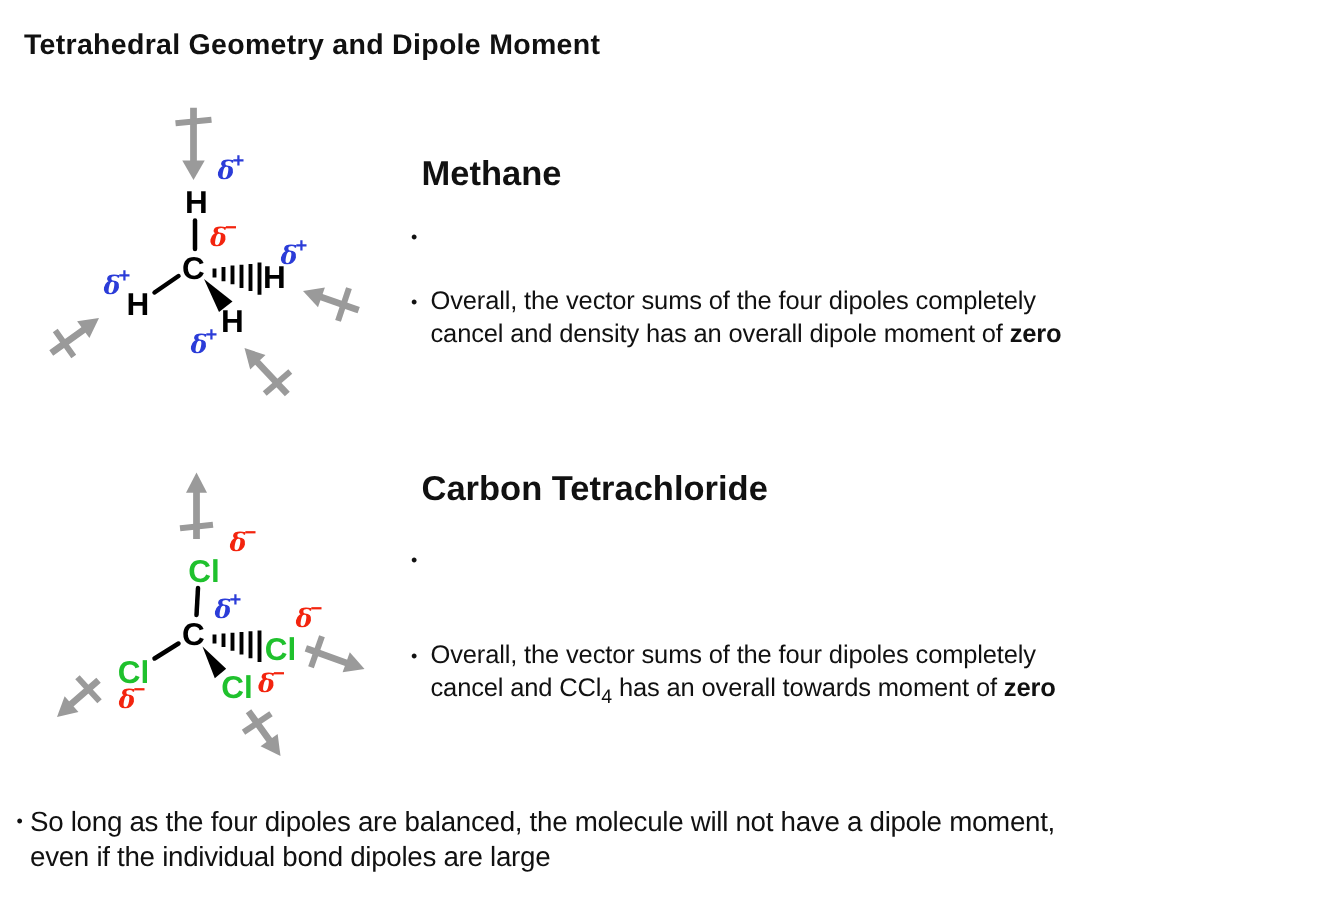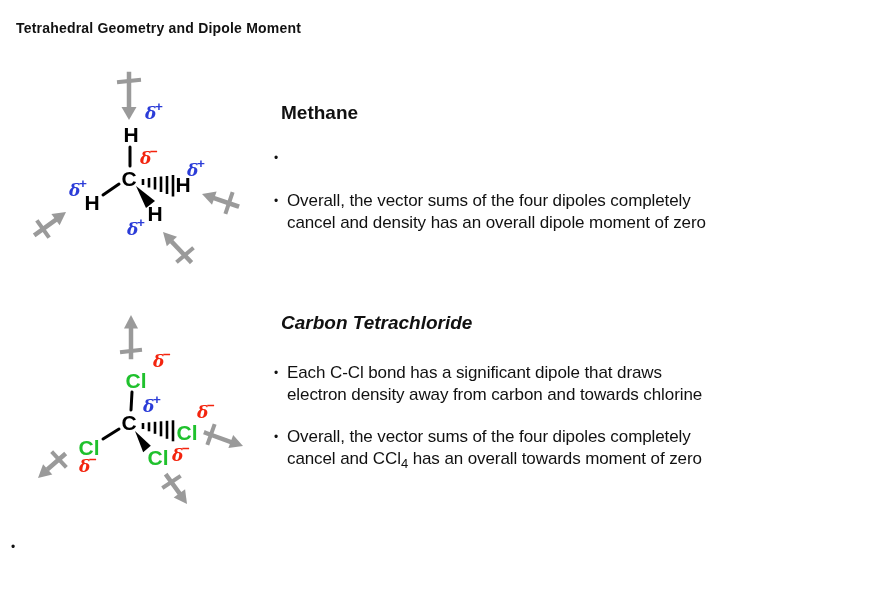--- a/index.html
+++ b/index.html
@@ -3,30 +3,30 @@
 <meta charset="utf-8">
 <style>
   html, body { margin:0; padding:0; }
   body {
     width:882px; height:602px; background:#ffffff; position:relative;
     font-family:"Liberation Sans", sans-serif; color:#111;
     overflow:hidden;
   }
   .abs { position:absolute; }
   .title {
-    left:16px; top:20px; font-size:14px; font-weight:bold; letter-spacing:0.2px;
-  }
-  .col-head { font-size:19px; font-weight:bold; }
+    left:16px; top:20px; font-size:19px; font-weight:bold; letter-spacing:0.2px;
+  }
+  .col-head { font-size:23px; font-weight:bold; }
   .bullet-row { display:flex; font-size:17px; line-height:22px; letter-spacing:-0.1px; }
   .bullet-char {
     flex:0 0 13px; font-size:12px; line-height:22px; text-align:left;
   }
   .footer-row { font-size:18.5px; line-height:23px; letter-spacing:-0.2px; }
   .footer-row .bullet-char { flex:0 0 9px; line-height:23px; }
-  .b { font-weight:normal; }
+  .b { font-weight:bold; }
   sub.formula-sub { font-size:13px; line-height:0; }
 
   
   .atom {
     font-family:"Liberation Sans", sans-serif; font-weight:bold; font-size:21px;
     text-anchor:middle; fill:#000;
   }
   .delta {
     font-family:"DejaVu Serif", serif; font-style:italic; font-weight:bold;
     font-size:17px;
@@ -186,36 +186,33 @@
   <g>
     <text class="delta red" x="64" y="172">δ</text>
     <text class="sign red" x="74" y="164">−</text>
   </g>
   <g>
     <text class="delta red" x="157" y="161">δ</text>
     <text class="sign red" x="167" y="153">−</text>
   </g>
 </svg>
 
-<div class="abs col-head" style="left:281px; top:312px;font-style:italic;">Carbon Tetrachloride</div>
+<div class="abs col-head" style="left:281px; top:312px;">Carbon Tetrachloride</div>
 
 <div class="abs bullet-row" style="left:274px; top:362px; width:600px;">
   <span class="bullet-char">•</span>
-  <span>
-    <span>Each C-Cl bond has a significant dipole that draws</span><br>
-    <span>electron density away from carbon and towards chlorine</span>
-  </span>
 </div>
 
 <div class="abs bullet-row" style="left:274px; top:426px; width:600px;">
   <span class="bullet-char">•</span>
   <span>
     <span>Overall, the vector sums of the four dipoles completely</span><br>
     <span>cancel and CCl</span><sub class="formula-sub">4</sub><span> has an overall towards moment of </span><span class="b">zero</span>
   </span>
 </div>
 
 <div class="abs bullet-row footer-row" style="left:11px; top:536px; width:864px;">
   <span class="bullet-char">•</span>
   <span>
-    <br>
+    <span>So long as the four dipoles are balanced, the molecule will not have a dipole moment,</span><br>
+    <span>even if the individual bond dipoles are large</span>
   </span>
 </div>
 
 </body></html>

